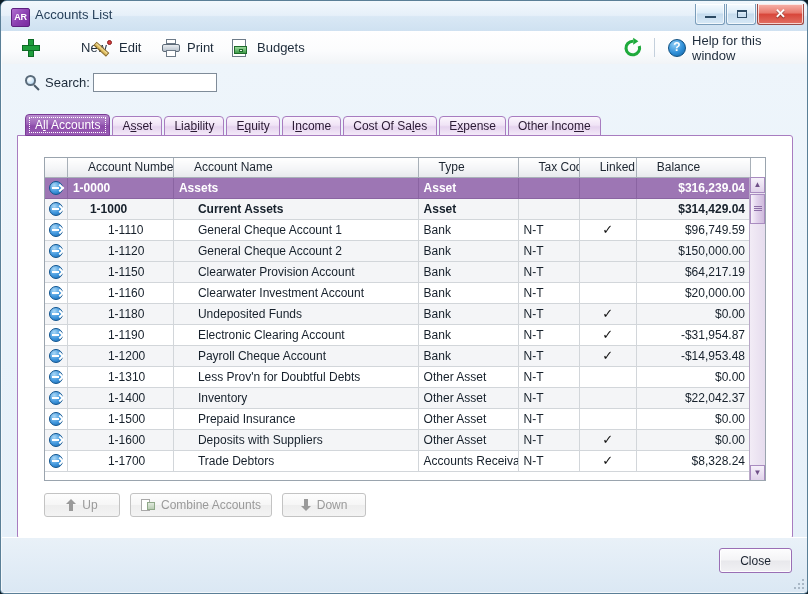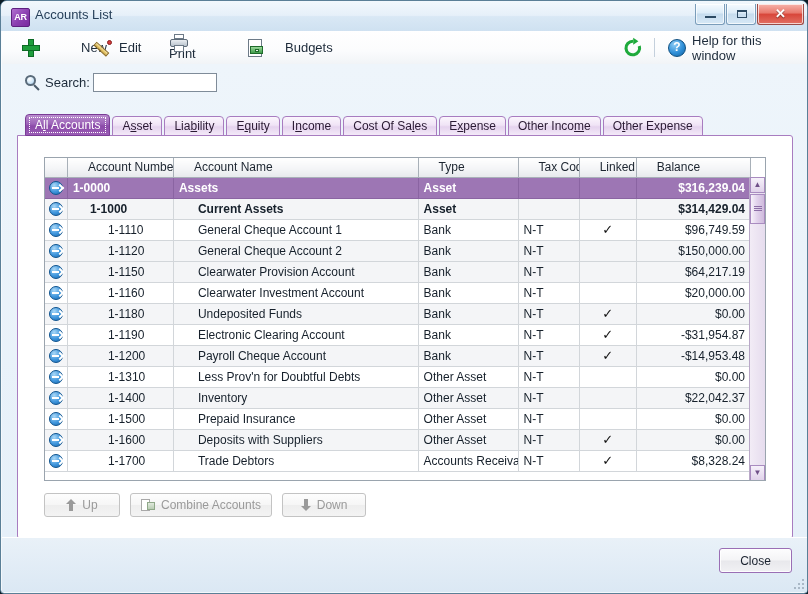--- a/index.html
+++ b/index.html
@@ -495,30 +495,30 @@
     </div>
 
     <div class="tb-item" style="left:86px;">
       <span class="ic ic-pencil">
         <span class="pencil-body"></span>
           <span class="pencil-tip"></span>
       </span>
       <span class="tb-label">Edit</span>
     </div>
 
-    <div class="tb-item" style="left:154px;flex-direction:column;">
+    <div class="tb-item" style="left:154px;">
       <span class="ic ic-printer">
         <span class="pr-top"></span>
           <span class="pr-body"></span>
           <span class="pr-out"></span>
       </span>
       <span class="tb-label">Print</span>
     </div>
 
-    <div class="tb-item" style="left:240px;gap:12px;">
+    <div class="tb-item" style="left:224px;">
       <span class="ic ic-money">
         <span class="mn-page"></span>
           <span class="mn-bill"></span>
       </span>
       <span class="tb-label">Budgets</span>
     </div>
 
     <div class="tb-item" style="left:614px;">
       <span class="ic ic-refresh">
         <svg width="22" height="22" viewBox="0 0 22 22">
@@ -568,23 +568,20 @@
         <span>I<u>n</u>come</span>
       </div>
       <div class="tab">
         <span>Cost Of Sa<u>l</u>es</span>
       </div>
       <div class="tab">
         <span>E<u>x</u>pense</span>
       </div>
       <div class="tab">
         <span>Other Inco<u>m</u>e</span>
-      </div>
-      <div class="tab">
-        <span>O<u>t</u>her Expense</span>
       </div>
     </div>
 
   <div class="panel">
 
     <div class="grid-wrap">
       <table class="grid">
         <colgroup>
           <col class="c-arrow">
             <col class="c-num">

